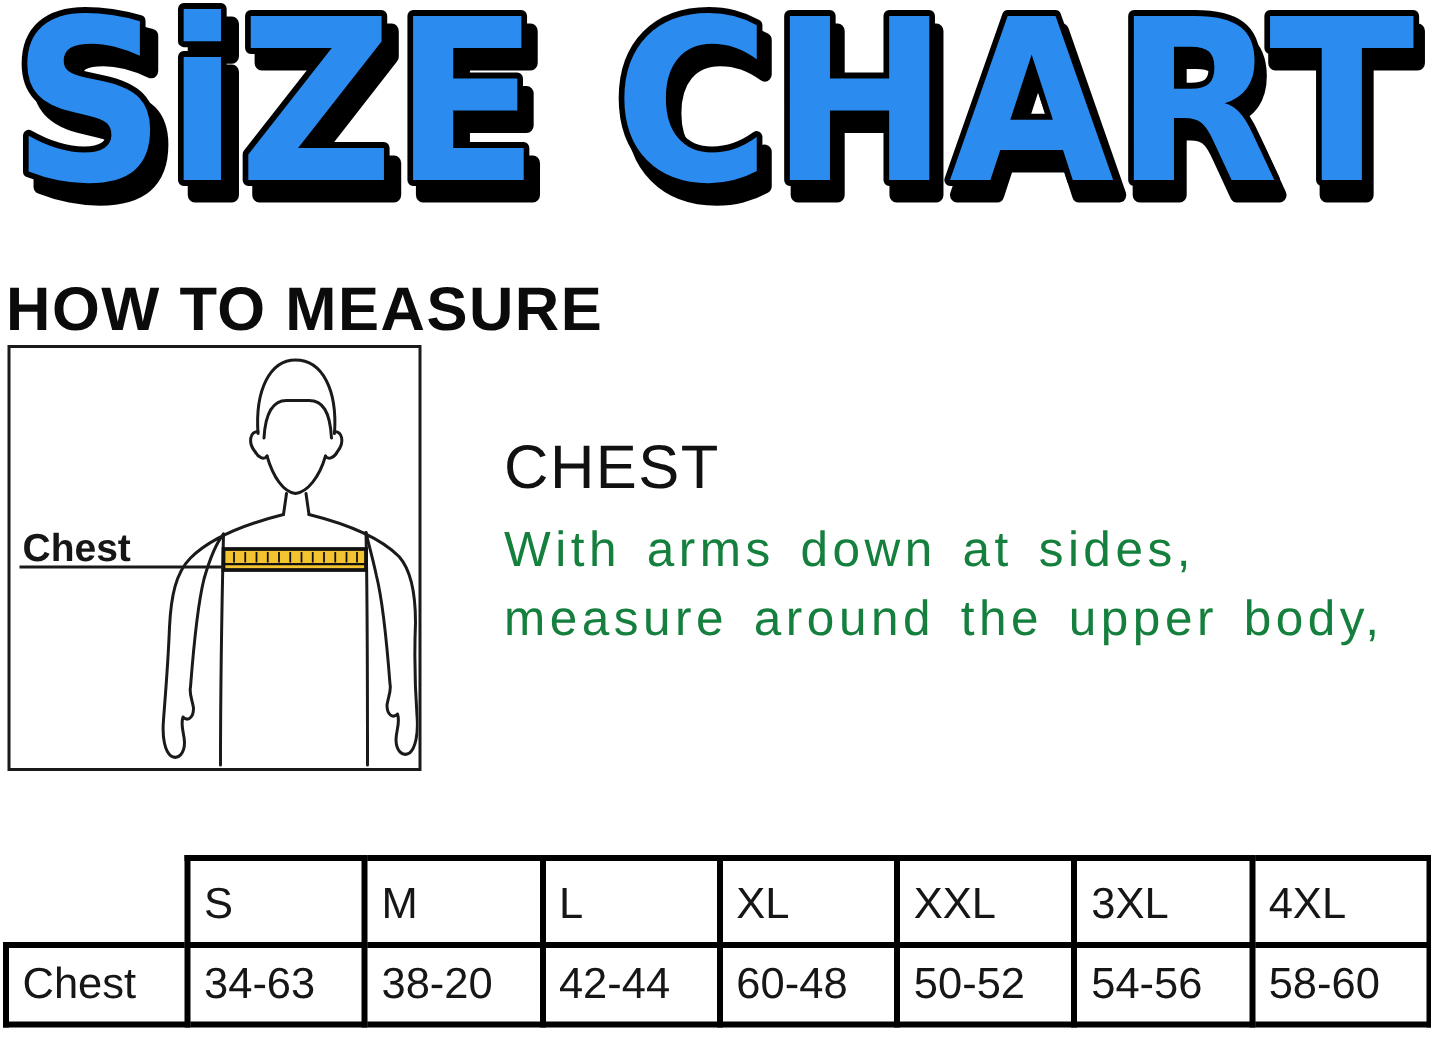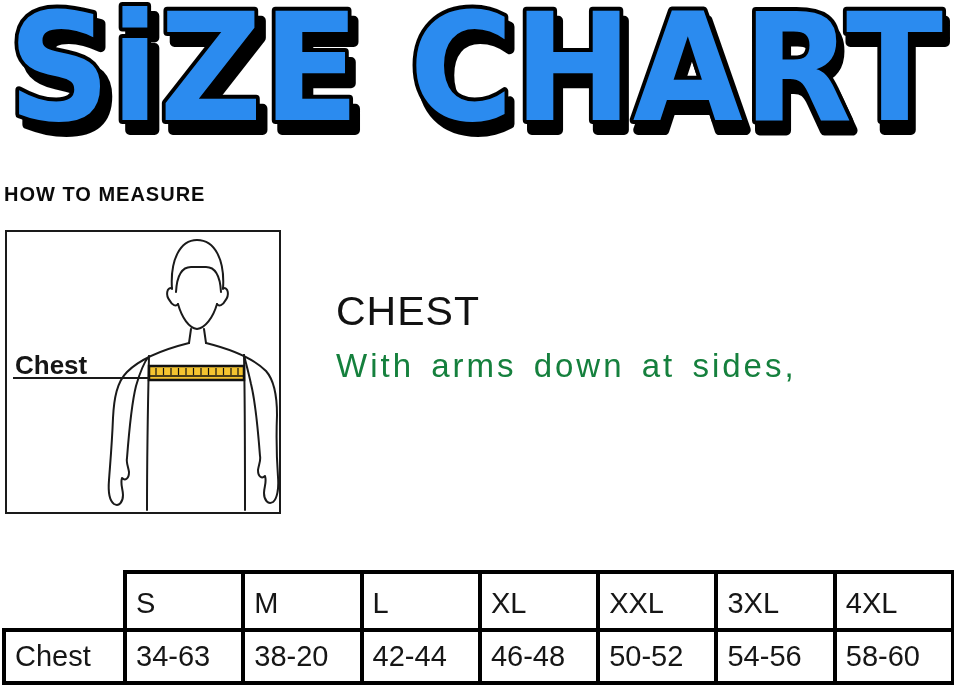--- a/index.html
+++ b/index.html
@@ -10,21 +10,21 @@
 
   
   #title-wrap { position:absolute; left:0; top:0; width:954px; height:162px; }
   #title-wrap text {
     font-family:"DejaVu Sans", sans-serif; font-weight:bold;
   }
 
   
   .htm-heading {
     position:absolute; left:4px; top:183px;
-    font-size:20px; font-weight:700; letter-spacing:1px; color:#0b0b0b;
+    font-size:41px; font-weight:700; letter-spacing:1px; color:#0b0b0b;
   }
 
   
   .diagram-box {
     position:absolute; left:5px; top:230px; width:272px; height:280px;
     border:2px solid #1a1a1a; box-sizing:content-box; background:#fff;
   }
 
   
   .instructions { position:absolute; left:336px; top:288px; width:616px; }
@@ -95,20 +95,21 @@
       </g>
 
       <text x="8" y="142" font-size="26" font-weight="bold" fill="#161616" font-family="Liberation Sans, sans-serif">Chest</text>
       <path d="M6,146 L142,146" stroke="#1a1a1a" stroke-width="2" fill="none"></path>
     </svg>
   </div>
 
   <div class="instructions">
     <div class="instr-heading">CHEST</div>
     <div class="instr-line">With arms down at sides,</div>
+    <div class="instr-line">measure around the upper body,</div>
   </div>
 
   <div class="size-table-wrap">
     <table class="size-table">
       <colgroup>
         <col style="width:121px">
         <col style="width:118.3px">
           <col style="width:118.3px">
           <col style="width:118.3px">
         <col style="width:118.3px">
@@ -127,21 +128,21 @@
           <th>3XL</th>
           <th>4XL</th>
         </tr>
       </thead>
       <tbody>
         <tr>
           <td>Chest</td>
           <td>34-63</td>
           <td>38-20</td>
           <td>42-44</td>
-          <td>46-48</td>
+          <td>60-48</td>
           <td>50-52</td>
           <td>54-56</td>
           <td>58-60</td>
         </tr>
       </tbody>
     </table>
   </div>
 
 </div>
 

